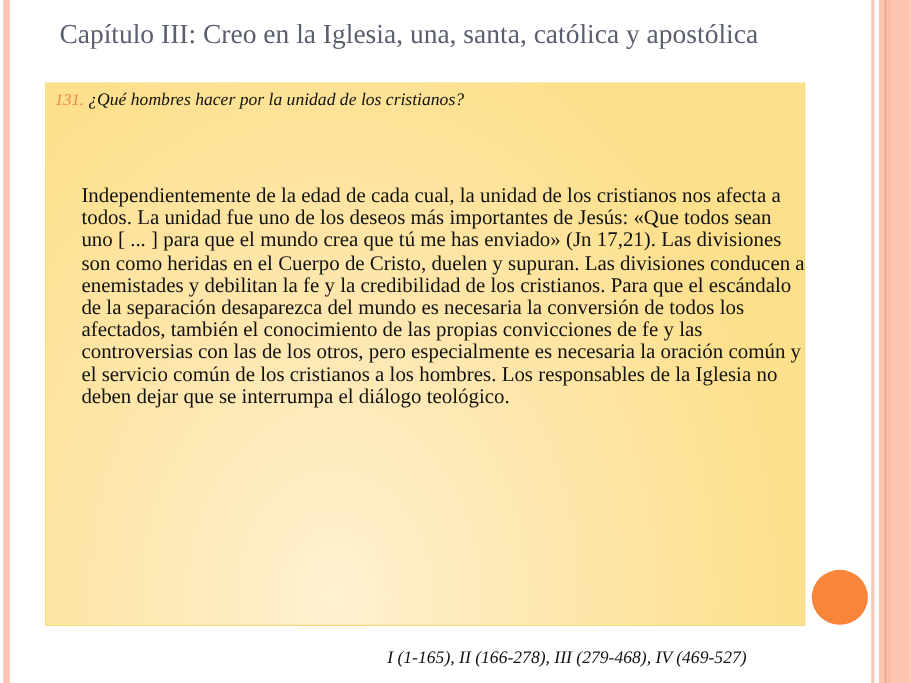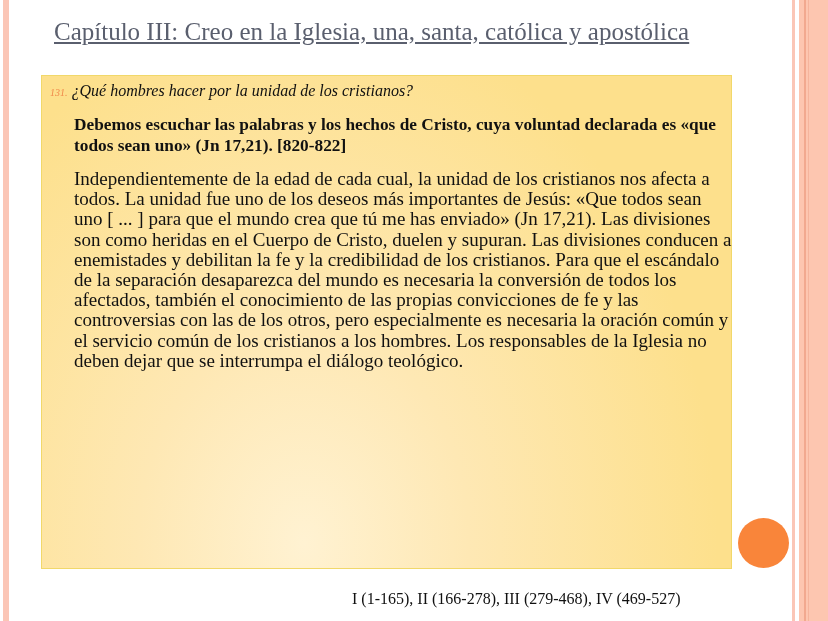--- a/index.html
+++ b/index.html
@@ -2,44 +2,43 @@
 <html><head>
 <meta charset="utf-8">
 <style>
   html, body { margin:0; padding:0; }
   body { width:828px; height:621px; position:relative; overflow:hidden; background:#ffffff; font-family:"Liberation Serif","DejaVu Serif",serif; }
   .stripe-left { position:absolute; left:3px; top:0; width:6px; height:621px; background:#fbc6b6; }
   .stripe-right-thin { position:absolute; left:792px; top:0; width:3px; height:621px; background:#fbc6b6; }
   .stripe-right-block { position:absolute; left:799px; top:0; width:29px; height:621px; background:#fdc6b0; }
   .stripe-right-line1 { position:absolute; left:804px; top:0; width:2px; height:621px; background:#f2a98f; }
   .stripe-right-line2 { position:absolute; left:808px; top:0; width:1px; height:621px; background:#f5b49c; }
-  .title { position:absolute; left:54px; top:18px; width:680px; font-size:25px; line-height:28px; color:#5a5f6e;text-decoration:underline; }
+  .title { position:absolute; left:54px; top:18px; width:680px; font-size:25px; line-height:28px; color:#5a5f6e; }
   .box { position:absolute; left:41px; top:75px; width:691px; height:494px; border:1.5px solid #f1d86a; box-sizing:border-box;
     background: radial-gradient(ellipse 60% 110% at 38% 95%, #fff2d2 0%, #fee8b4 40%, #fde08c 100%); }
   .q-line { position:absolute; left:8px; top:6px; font-size:16px; font-style:italic; color:#111; }
-  .q-num { font-size:10px; color:#f08a4b; margin-right:4px;margin-top:22px; }
+  .q-num { font-size:15px; color:#f08a4b; margin-right:4px;margin-top:22px; }
   .answer { position:absolute; left:32px; top:38px; width:660px; font-size:17.3px; font-weight:bold; line-height:21px; color:#111; }
   .body-text { position:absolute; left:32px; top:93px; width:660px; font-size:19px; line-height:20.2px; color:#111; }
   .circle { position:absolute; left:738px; top:518px; width:51px; height:50px; border-radius:50%; background:#f9853a; }
-  .footer { position:absolute; left:352px; top:590px; font-size:16px; color:#111; }
+  .footer { position:absolute; left:352px; top:590px; font-size:16px; color:#111;font-style:italic; }
 </style>
 </head>
 <body>
 
 <div class="stripe-left"></div>
 <div class="stripe-right-thin"></div>
 <div class="stripe-right-block"></div>
 <div class="stripe-right-line1"></div>
 <div class="stripe-right-line2"></div>
 
 <div class="title">Capítulo III: Creo en la Iglesia, una, santa, católica y apostólica</div>
 
 <div class="box">
   <div class="q-line">
     <span class="q-num">131.</span><span>¿Qué hombres hacer por la unidad de los cristianos?</span>
   </div>
-  <div class="answer">Debemos escuchar las palabras y los hechos de Cristo, cuya voluntad declarada es «que todos sean uno» (Jn 17,21). [820-822]</div>
   <div class="body-text">Independientemente de la edad de cada cual, la unidad de los cristianos nos afecta a todos. La unidad fue uno de los deseos más importantes de Jesús: «Que todos sean uno [ ... ] para que el mundo crea que tú me has enviado» (Jn 17,21). Las divisiones son como heridas en el Cuerpo de Cristo, duelen y supuran. Las divisiones conducen a enemistades y debilitan la fe y la credibilidad de los cristianos. Para que el escándalo de la separación desaparezca del mundo es necesaria la conversión de todos los afectados, también el conocimiento de las propias convicciones de fe y las controversias con las de los otros, pero especialmente es necesaria la oración común y el servicio común de los cristianos a los hombres. Los responsables de la Iglesia no deben dejar que se interrumpa el diálogo teológico.</div>
 </div>
 
 <div class="circle"></div>
 
 <div class="footer">I (1-165), II (166-278), III (279-468), IV (469-527)</div>
 
 </body></html>

